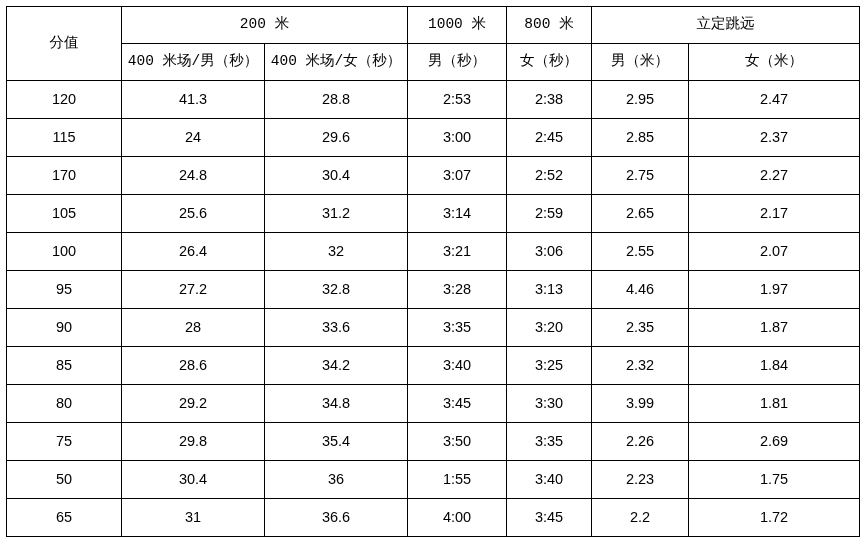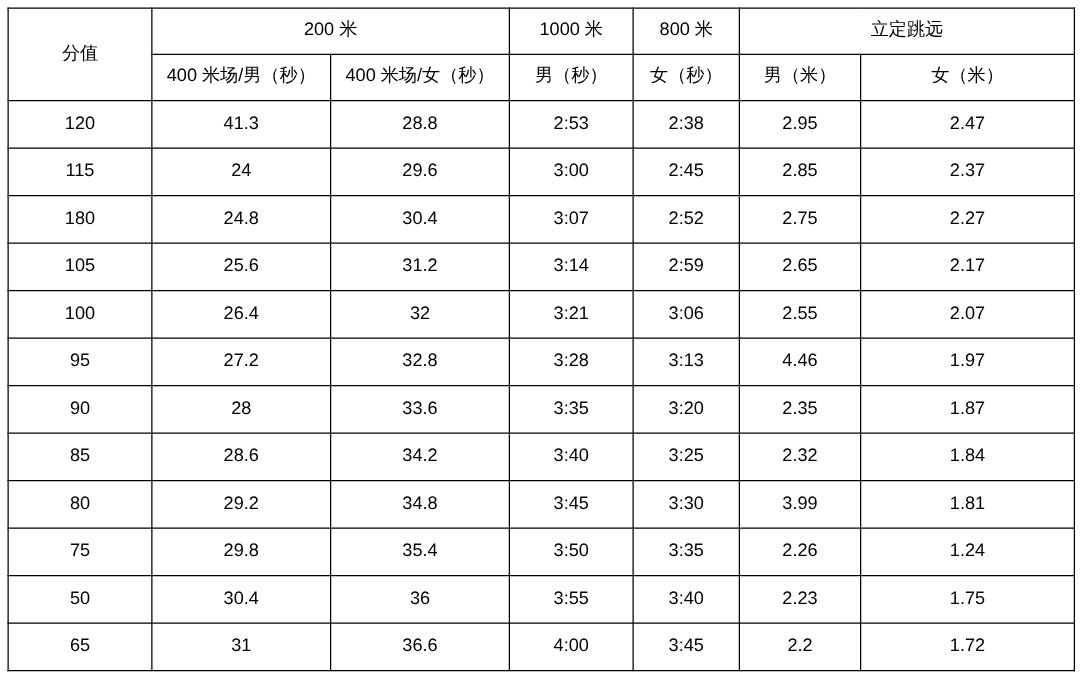--- a/index.html
+++ b/index.html
@@ -32,20 +32,21 @@
   table.score-table td {
     border: 1px solid #000000;
     text-align: center;
     vertical-align: middle;
     font-weight: normal;
     padding: 0;
     line-height: 1.2;
   }
   thead th {
     height: 36px;
+    font-family: Liberation Mono, monospace;
   }
   tbody td {
     height: 37px;
   }
   .col-score  { width: 115px; }
   .col-m200m  { width: 143px; }
   .col-m200f  { width: 143px; }
   .col-1000   { width: 99px; }
   .col-800    { width: 85px; }
   .col-jumpm  { width: 97px; }
@@ -95,21 +96,21 @@
         <tr>
           <td>115</td>
           <td>24</td>
           <td>29.6</td>
           <td>3:00</td>
           <td>2:45</td>
           <td>2.85</td>
           <td>2.37</td>
         </tr>
         <tr>
-          <td>180</td>
+          <td>170</td>
           <td>24.8</td>
           <td>30.4</td>
           <td>3:07</td>
           <td>2:52</td>
           <td>2.75</td>
           <td>2.27</td>
         </tr>
         <tr>
           <td>105</td>
           <td>25.6</td>
@@ -164,27 +165,27 @@
           <td>3.99</td>
           <td>1.81</td>
         </tr>
         <tr>
           <td>75</td>
           <td>29.8</td>
           <td>35.4</td>
           <td>3:50</td>
           <td>3:35</td>
           <td>2.26</td>
-          <td>1.24</td>
+          <td>2.69</td>
         </tr>
         <tr>
           <td>50</td>
           <td>30.4</td>
           <td>36</td>
-          <td>3:55</td>
+          <td>1:55</td>
           <td>3:40</td>
           <td>2.23</td>
           <td>1.75</td>
         </tr>
         <tr>
           <td>65</td>
           <td>31</td>
           <td>36.6</td>
           <td>4:00</td>
           <td>3:45</td>

